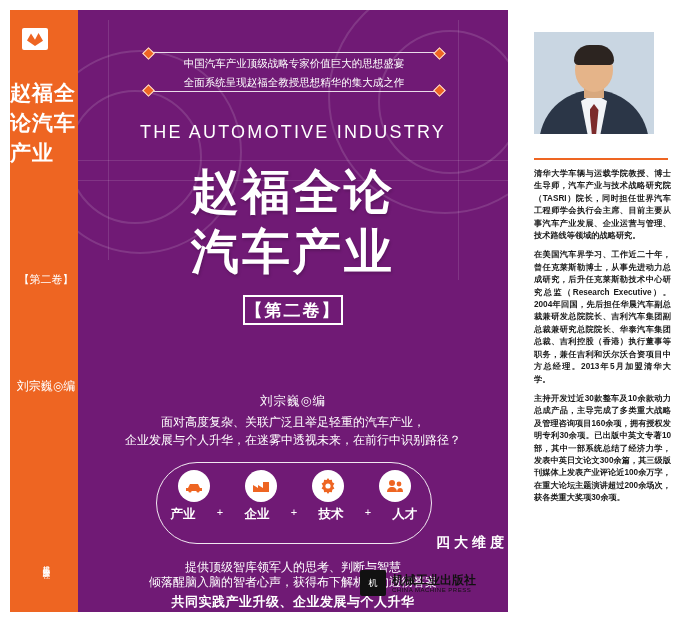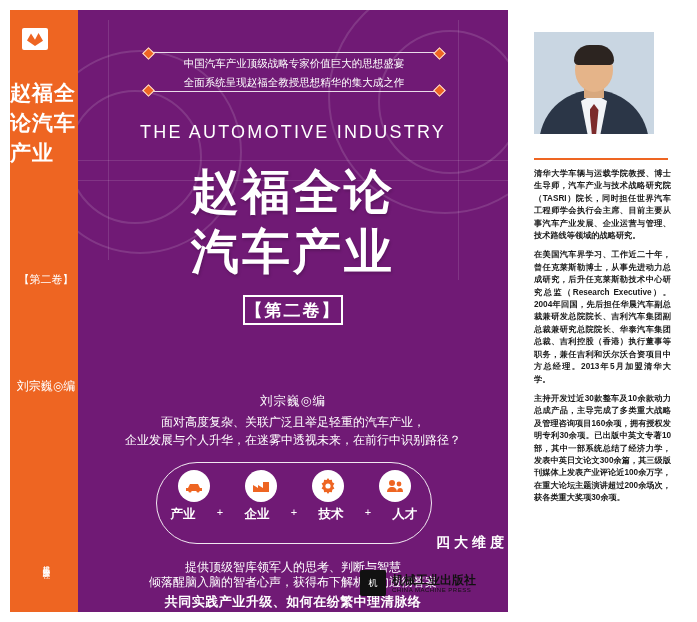--- a/index.html
+++ b/index.html
@@ -273,21 +273,21 @@
       <span>人才</span>
     </div>
 
     <div class="four">四大维度</div>
 
     <div class="foot">
       <div>提供顶级智库领军人的思考、判断与智慧</div>
       <div>倾落醒脑入脑的智者心声，获得布下解析中的透彻答案</div>
     </div>
 
-    <div class="foot-strong">共同实践产业升级、如何在纷繁中理清脉络</div>
+    <div class="foot-strong">共同实践产业升级、企业发展与个人升华</div>
   </div>
 
   <div class="right">
     <div class="portrait">
       <div class="bg"></div>
       <div class="shoulders"></div>
       <div class="shirt"></div>
       <div class="tie"></div>
       <div class="neck"></div>
       <div class="head"></div>

